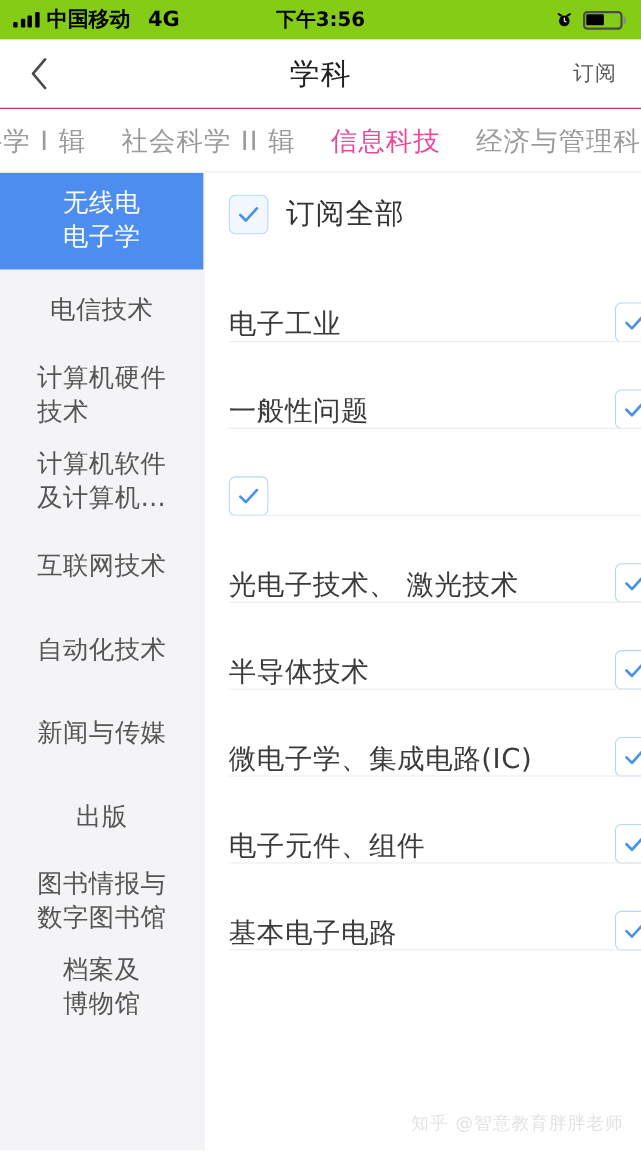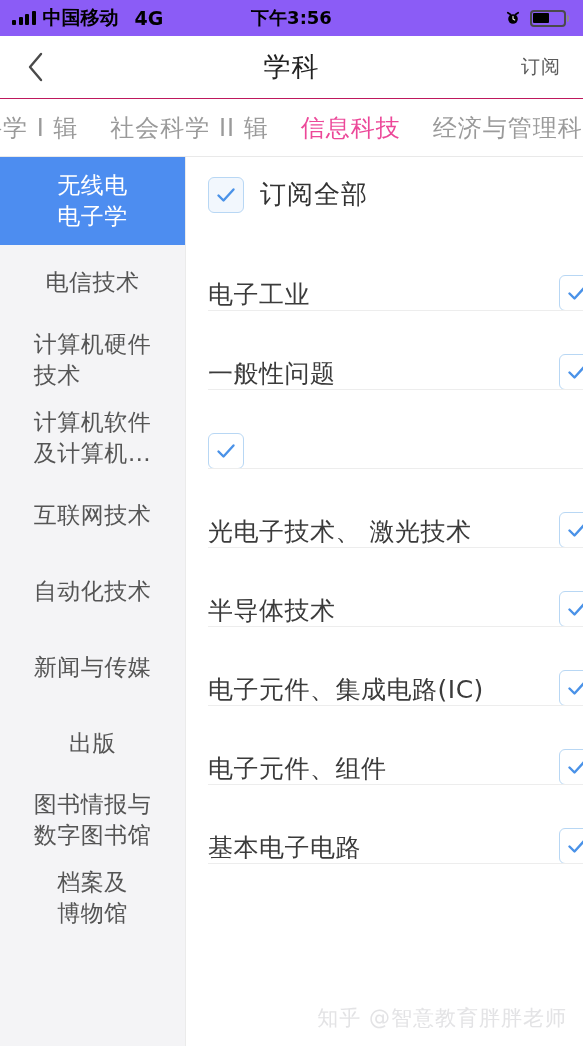--- a/index.html
+++ b/index.html
@@ -20,21 +20,21 @@
     flex-direction: column;
   }
 
   
   .status-bar {
     height: 36px;
     flex: 0 0 36px;
     display: flex;
     align-items: center;
     padding: 0 14px 0 12px;
-    background: #8b5cf6;
+    background: #84cc16;
     color: #000000;
     font-size: 19px;
     font-weight: bold;
     position: relative;
   }
   .status-left {
     display: flex;
     align-items: center;
     gap: 7px;
   }
@@ -261,21 +261,21 @@
   }
   .row .cb {
     margin-right: -14px;
   }
 
   
   .watermark {
     position: absolute;
     right: 16px;
     bottom: 14px;
-    font-size: 21px;
+    font-size: 16px;
     color: #e3e3e5;
     letter-spacing: 1px;
     pointer-events: none;
     user-select: none;
   }
 </style>
 </head>
 <body>
 
 <div id="app">
@@ -407,21 +407,21 @@
           </div>
           <div class="row">
             <span class="row-label">半导体技术</span>
             <span class="cb">
               <svg viewBox="0 0 24 24">
                 <path d="M4.5 12.5 L9.5 17.5 L19.5 6.5" stroke="#4a92e8" stroke-width="2.4" fill="none" stroke-linecap="round" stroke-linejoin="round"></path>
               </svg>
             </span>
           </div>
           <div class="row">
-            <span class="row-label">电子元件、集成电路(IC)</span>
+            <span class="row-label">微电子学、集成电路(IC)</span>
             <span class="cb">
               <svg viewBox="0 0 24 24">
                 <path d="M4.5 12.5 L9.5 17.5 L19.5 6.5" stroke="#4a92e8" stroke-width="2.4" fill="none" stroke-linecap="round" stroke-linejoin="round"></path>
               </svg>
             </span>
           </div>
           <div class="row">
             <span class="row-label">电子元件、组件</span>
             <span class="cb">
               <svg viewBox="0 0 24 24">

